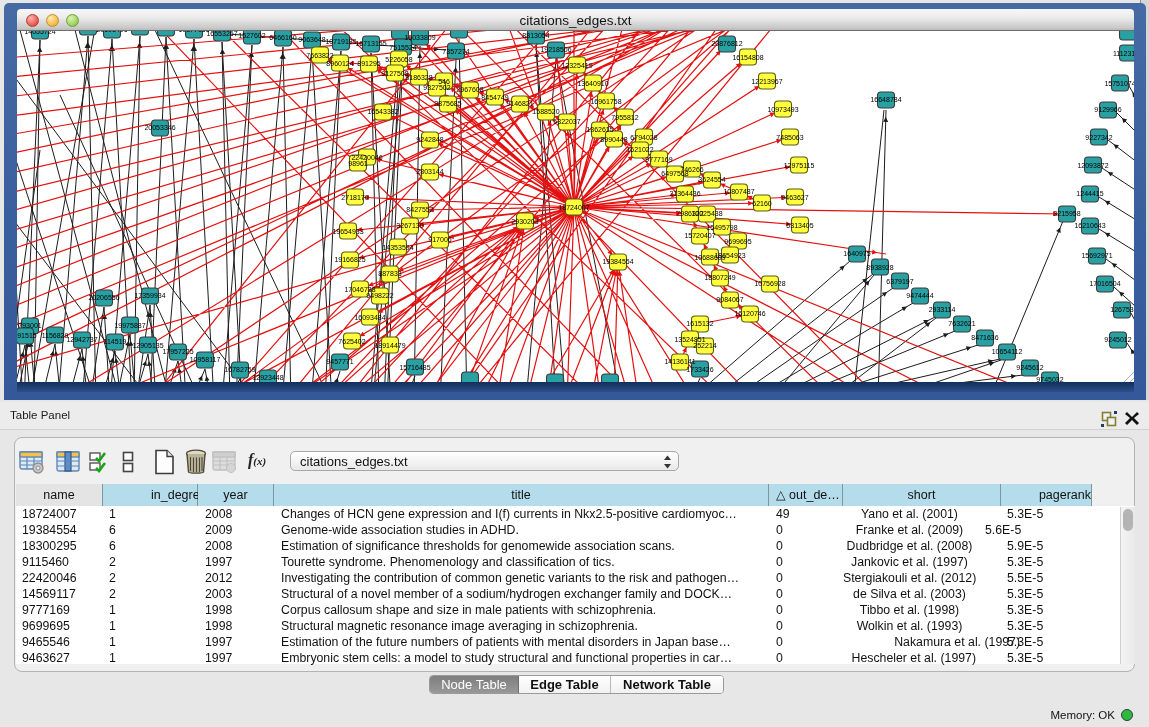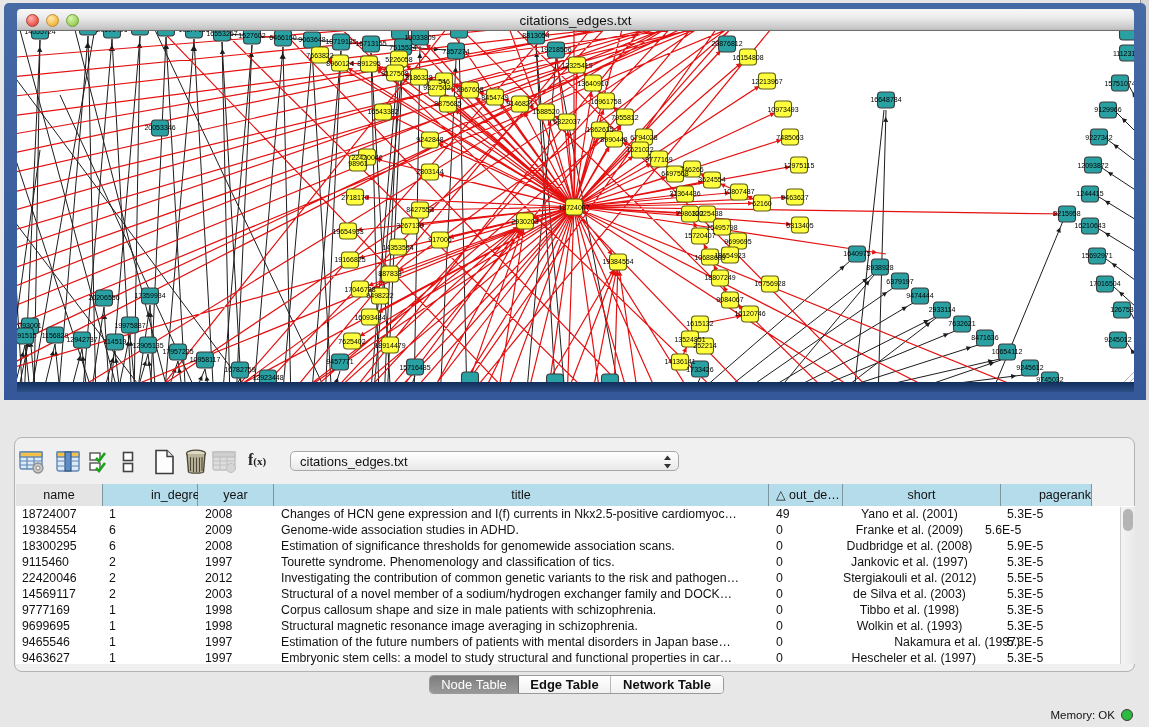--- a/index.html
+++ b/index.html
@@ -324,20 +324,32 @@
     <text x="390" y="276" font-size="7" text-anchor="middle" fill="#000000" font-family="Liberation Sans, sans-serif">887833</text>
     <text x="360" y="292" font-size="7" text-anchor="middle" fill="#000000" font-family="Liberation Sans, sans-serif">17046738</text>
     <text x="380" y="298" font-size="7" text-anchor="middle" fill="#000000" font-family="Liberation Sans, sans-serif">9498222</text>
     <text x="370" y="320" font-size="7" text-anchor="middle" fill="#000000" font-family="Liberation Sans, sans-serif">16093484</text>
     <text x="352" y="344" font-size="7" text-anchor="middle" fill="#000000" font-family="Liberation Sans, sans-serif">7625402</text>
     <text x="390" y="348" font-size="7" text-anchor="middle" fill="#000000" font-family="Liberation Sans, sans-serif">18914479</text>
     <text x="574" y="210" font-size="7" text-anchor="middle" fill="#000000" font-family="Liberation Sans, sans-serif">18724007</text>
 </svg>
 <div id="grip"></div>
 <div id="tpanel">
+  <div id="tphead">
+    <div class="cap">Table Panel</div>
+    <svg class="icon" style="left:1100px;top:8px" width="18" height="18" viewBox="0 0 18 18">
+      <rect x="2.5" y="2.5" width="8" height="8" fill="#eaf2fa" stroke="#8a7d2f" stroke-width="1.6"></rect>
+      <rect x="7.5" y="7.5" width="8" height="8" fill="#eaf2fa" stroke="#8a7d2f" stroke-width="1.6"></rect>
+      <rect x="14" y="1" width="3" height="3" fill="#1c3d6e"></rect>
+      <rect x="1" y="14" width="3" height="3" fill="#1c3d6e"></rect>
+    </svg>
+    <svg class="icon" style="left:1124px;top:8px" width="16" height="16" viewBox="0 0 16 16">
+      <path d="M3 2 L8 7 L13 2 L15 4 L10 8 L15 13 L13 15 L8 10 L3 15 L1 13 L6 8 L1 4 Z" fill="#111"></path>
+    </svg>
+  </div>
   <div id="container"></div>
 
   <svg class="icon" style="left:19px;top:50px" width="26" height="24" viewBox="0 0 26 24">
     <rect x="1" y="2" width="22" height="17" rx="2" fill="#dce9f7" stroke="#5e87b5" stroke-width="1.4"></rect>
     <rect x="1" y="2" width="22" height="5" fill="#f4c24a" stroke="#5e87b5" stroke-width="1.4"></rect>
     <path d="M8 7 V19 M15 7 V19 M1 11 H23 M1 15 H23" stroke="#5e87b5" stroke-width="1.2"></path>
     <circle cx="19" cy="18" r="5" fill="#c8c8c8" stroke="#8e8e8e" stroke-width="1.3"></circle>
     <circle cx="19" cy="18" r="2" fill="#efefef" stroke="#8e8e8e"></circle>
   </svg>
   <svg class="icon" style="left:56px;top:50px" width="26" height="24" viewBox="0 0 26 24">
@@ -364,21 +376,21 @@
     <ellipse cx="13" cy="5.5" rx="9.5" ry="3.4" fill="#ded9c3" stroke="#4d4a38" stroke-width="1.4"></ellipse>
     <path d="M4 6 L5.5 24 C5.5 25.5 20.5 25.5 20.5 24 L22 6" fill="#b9b49a" stroke="#4d4a38" stroke-width="1.4"></path>
     <path d="M7.5 9 V23 M10.5 9.5 V24 M13.5 9.5 V24 M16.5 9.5 V24 M19 9 V23" stroke="#4d4a38" stroke-width="1.1"></path>
   </svg>
   <svg class="icon" style="left:212px;top:50px" width="26" height="24" viewBox="0 0 26 24" opacity="0.55">
     <rect x="1" y="2" width="22" height="18" rx="2" fill="#cfcfcf" stroke="#9a9a9a" stroke-width="1.4"></rect>
     <rect x="1" y="2" width="22" height="5" fill="#b5b5b5" stroke="#9a9a9a" stroke-width="1.4"></rect>
     <path d="M8 7 V20 M15 7 V20 M1 11 H23 M1 15 H23" stroke="#9a9a9a" stroke-width="1.1"></path>
     <circle cx="19" cy="18" r="4.5" fill="#c0c0c0" stroke="#999"></circle>
   </svg>
-  <div class="icon" style="left:248px;top:51px;font-size:16px;font-weight:bold;color:#222;font-family:'Liberation Serif',serif;">f<span style="font-size:11px">(x)</span></div>
+  <div class="icon" style="left:248px;top:51px;font-size:16px;font-style:italic;font-weight:bold;color:#222;font-family:'Liberation Serif',serif;">f<span style="font-size:11px">(x)</span></div>
 
   <div class="icon" style="left:290px;top:51px;width:389px;height:20px;border:1px solid #a8a8a8;border-radius:5px;background:linear-gradient(#ffffff,#f2f2f2 60%,#e8e8e8);">
     <div style="position:absolute;left:9px;top:2px;font-size:13px;color:#111;">citations_edges.txt</div>
     <svg style="position:absolute;right:6px;top:3px" width="9" height="14" viewBox="0 0 9 14">
       <path d="M4.5 0.5 L8 5 H1 Z" fill="#333"></path>
         <path d="M4.5 13.5 L8 9 H1 Z" fill="#333"></path>
     </svg>
   </div>
 
 </div>

